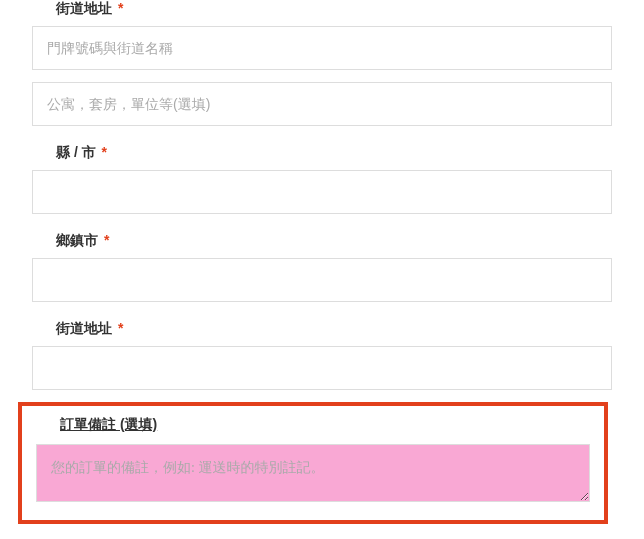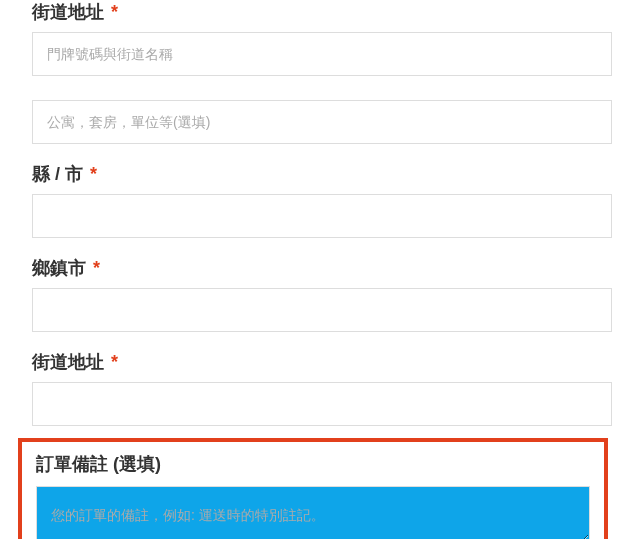--- a/index.html
+++ b/index.html
@@ -11,65 +11,67 @@
       overflow: hidden;
       position: relative;
     }
     .form-container {
       padding: 0 32px;
     }
     .form-group {
       margin-bottom: 18px;
     }
     .form-label {
-      font-size: 18px;
+      font-size: 14px;
       font-weight: 700;
       color: #333;
       display: block;
       margin-bottom: 8px;
+      margin-left: 24px;
     }
     .required {
       color: #e2401c;
       margin-left: 2px;
     }
     .text-input {
       width: 100%;
       height: 44px;
       border: 1px solid #ddd;
       background: #fff;
       padding: 10px 14px;
       font-size: 14px;
       color: #8b5cf6;
       font-family: inherit;
     }
     .text-input::placeholder {
       color: #aaa;
     }
     .text-input + .text-input {
-      margin-top: 24px;
+      margin-top: 12px;
     }
     .highlight-box {
       border: 4px solid #e2401c;
       padding: 10px 14px 14px;
       margin-left: 18px;
       margin-right: 36px;
       margin-top: -6px;
     }
     .highlight-box .form-label {
       margin-bottom: 10px;
+      text-decoration: underline;
     }
     .textarea-input {
       width: 100%;
       height: 58px;
       border: 1px solid #ddd;
-      background: #0ea5e9;
-      padding: 20px 14px;
+      background: #f9a8d4;
+      padding: 14px 14px;
       font-size: 14px;
       color: #333;
-      font-family: Liberation Sans, sans-serif;
+      font-family: Liberation Serif, serif;
       resize: vertical;
     }
     .textarea-input::placeholder {
       color: #aaa;
     }
   </style>
 </head>
 <body>
 
 <div class="form-container">

